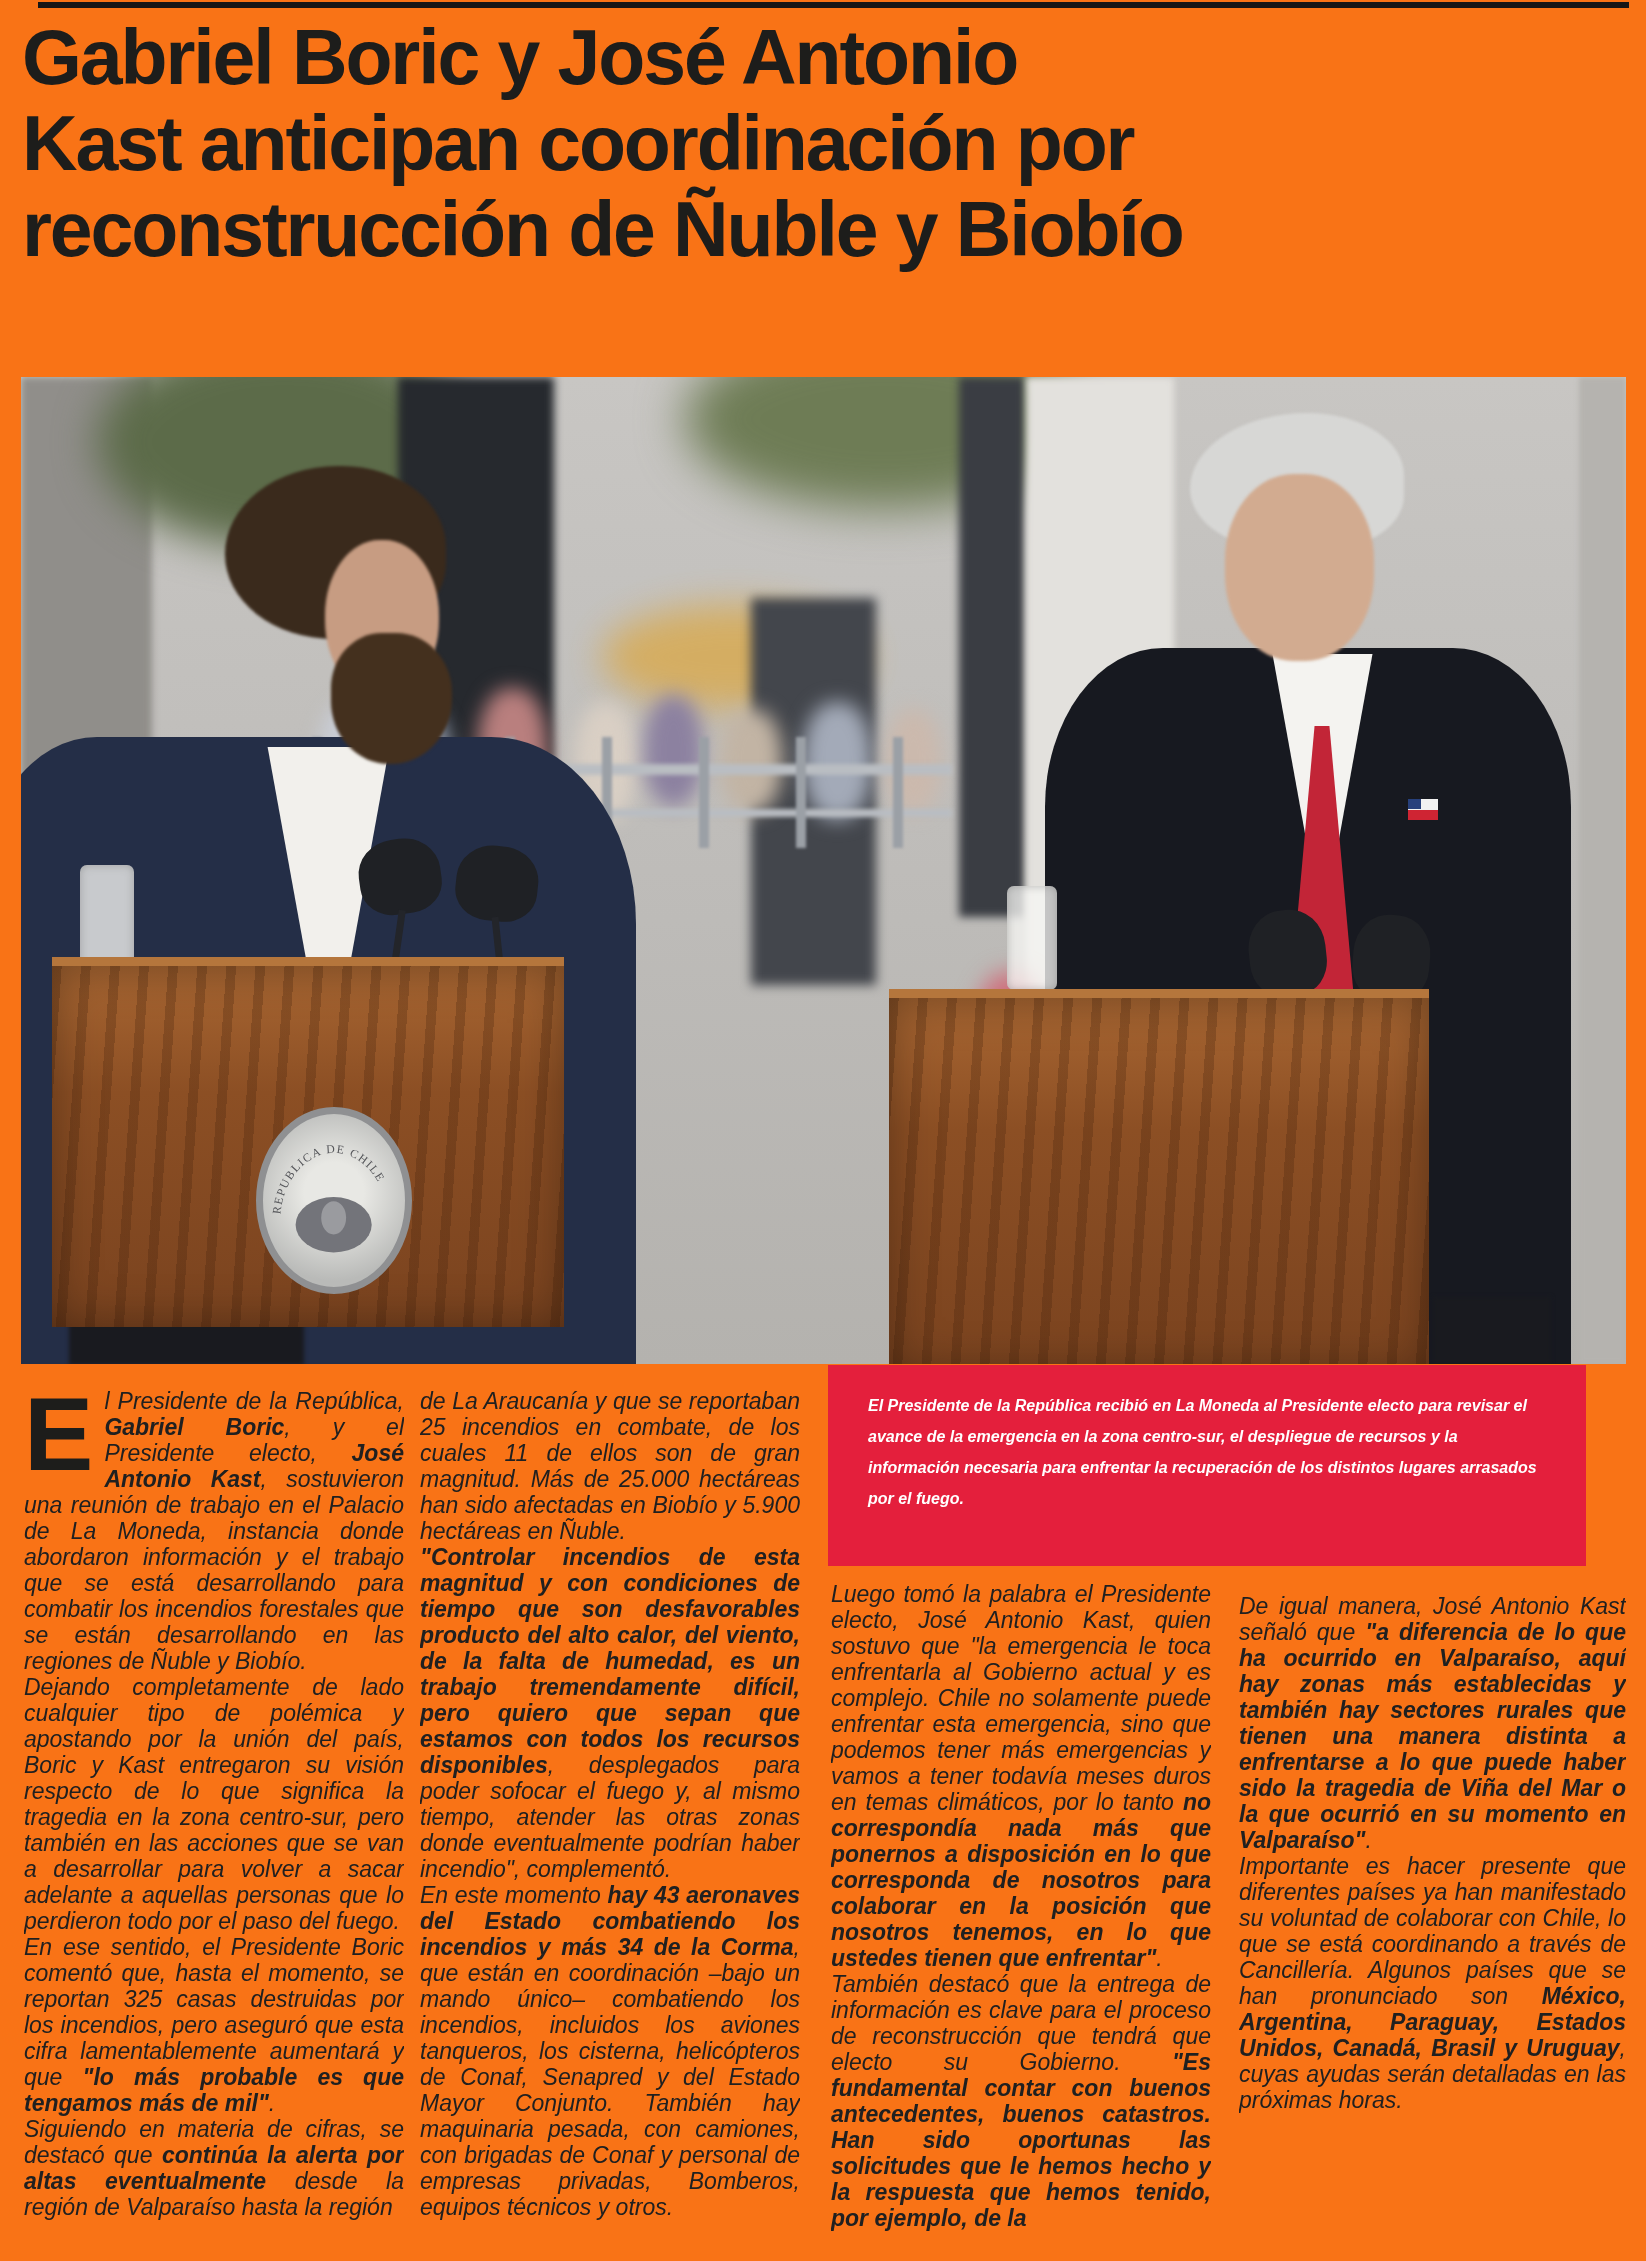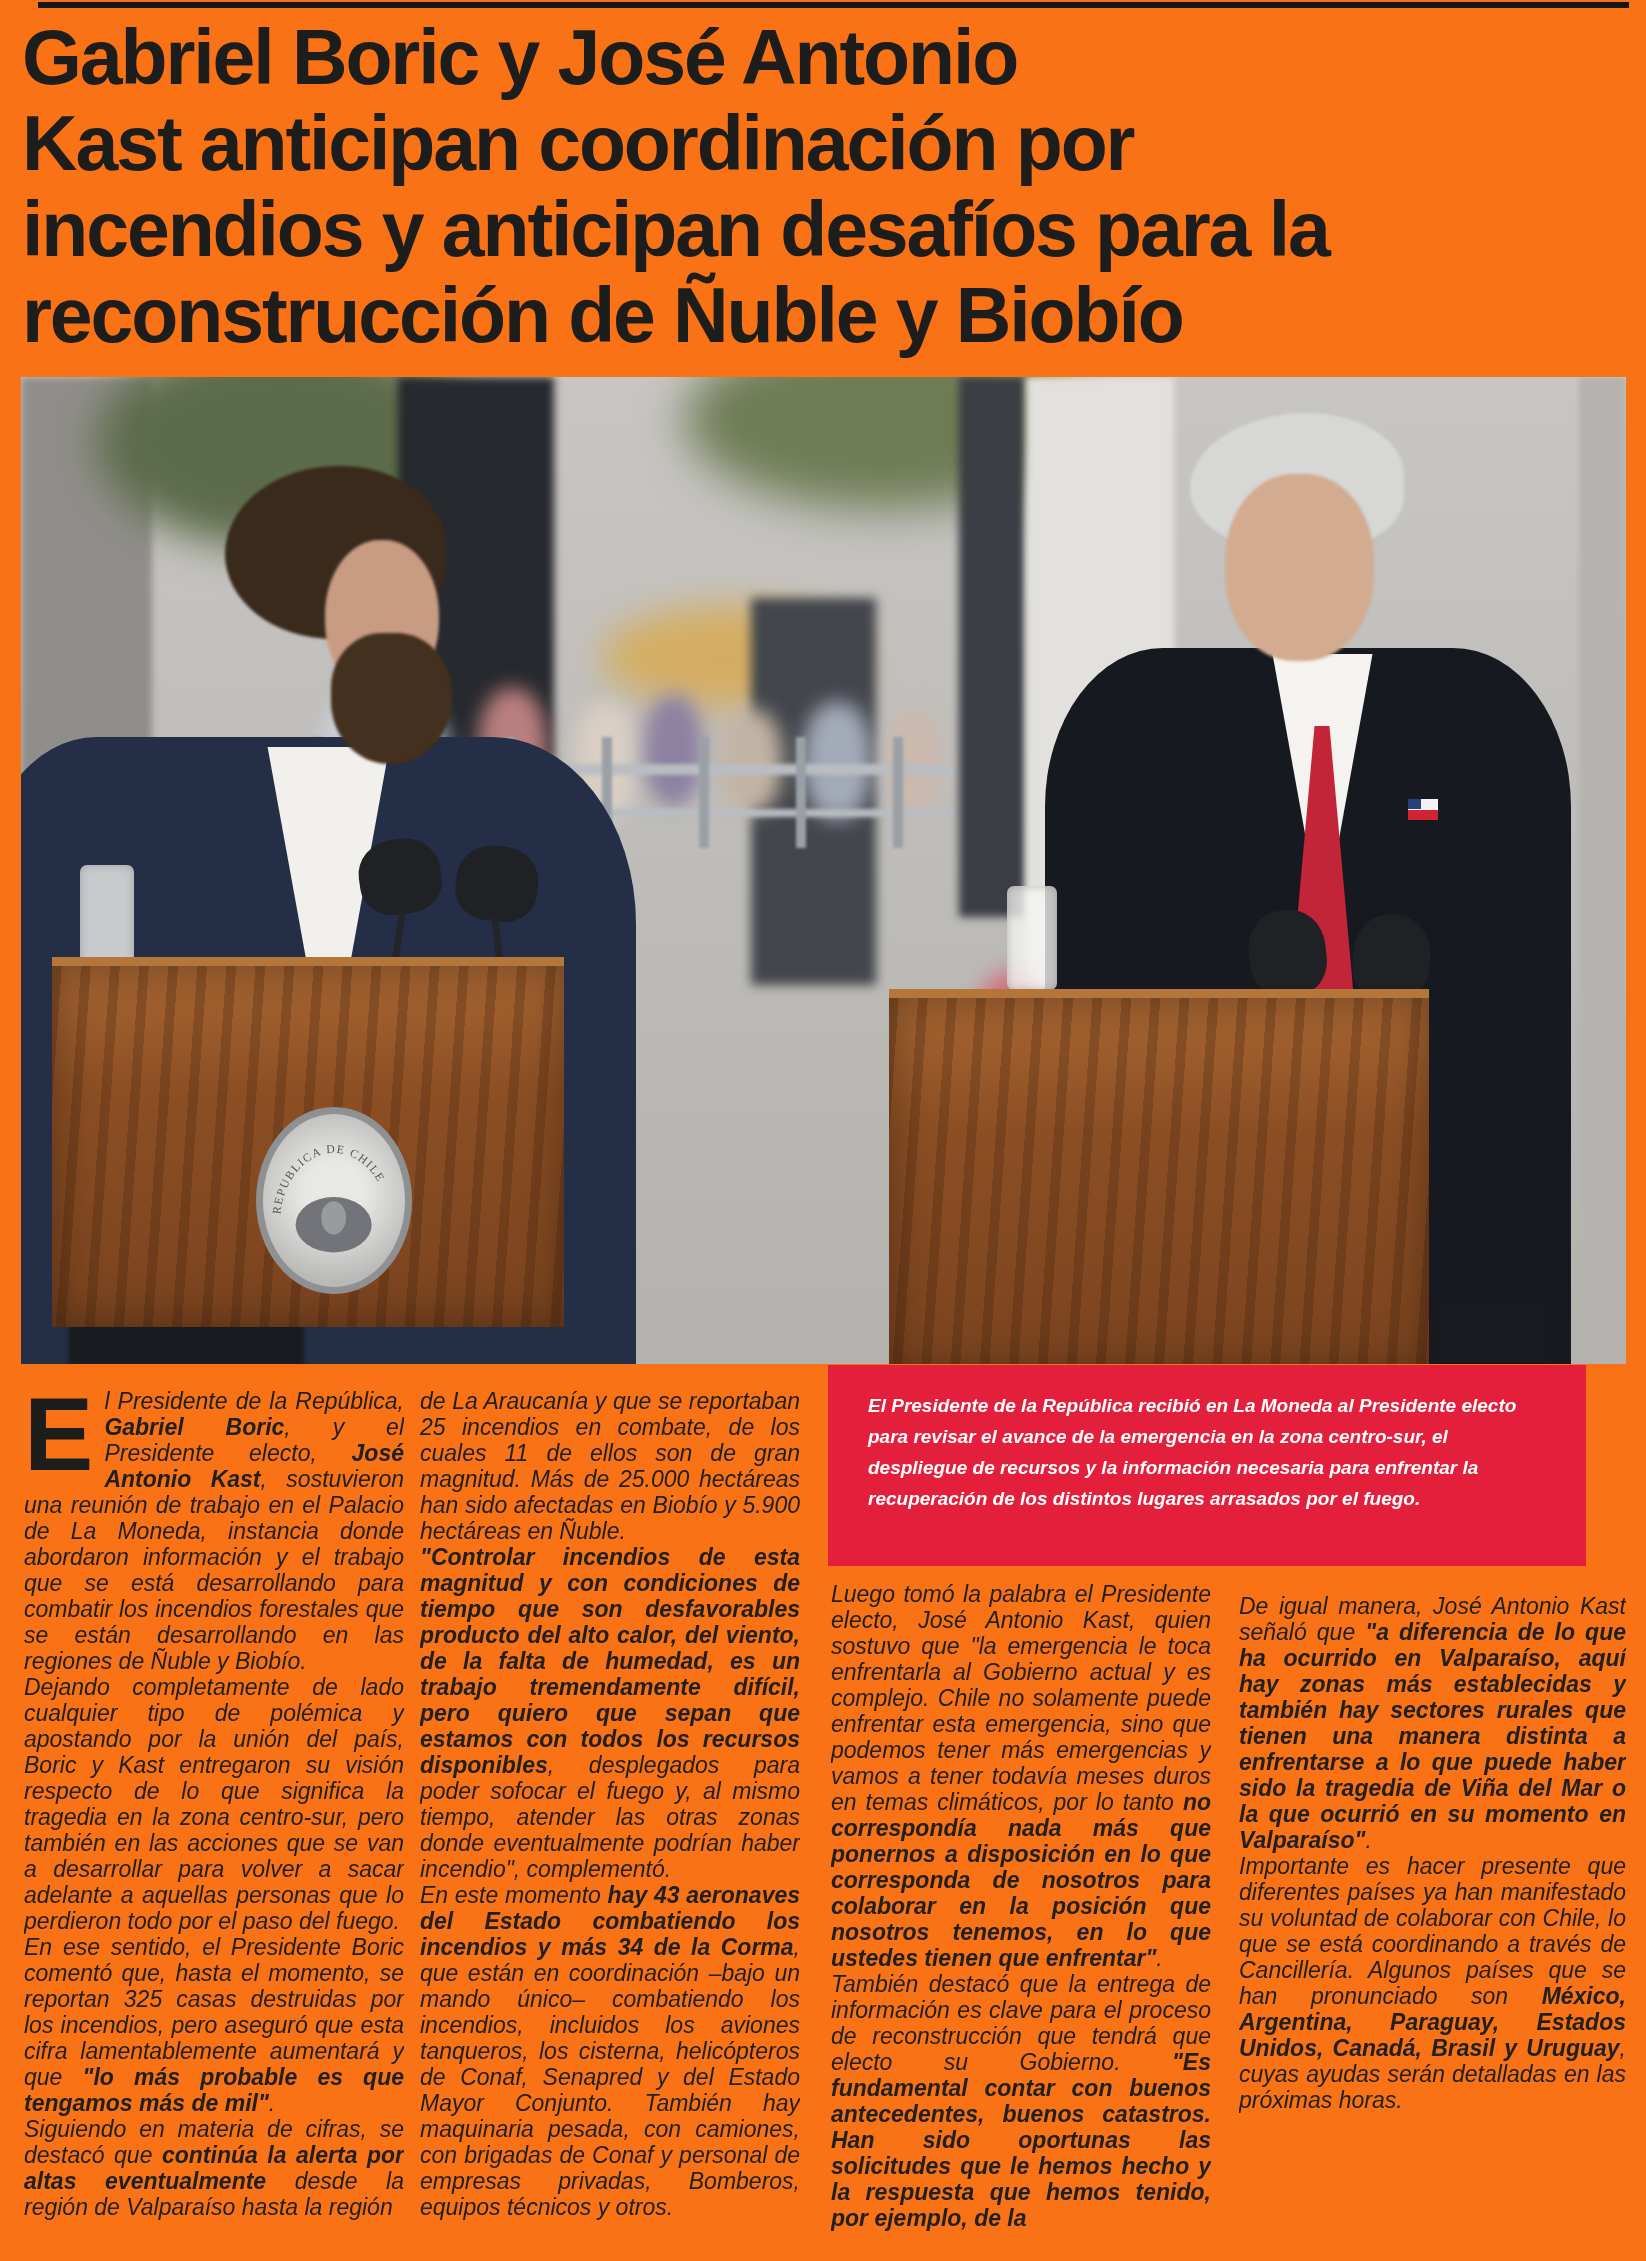--- a/index.html
+++ b/index.html
@@ -66,21 +66,21 @@
   .podium-right{left:868px;top:612px;width:540px;height:376px;}
   .seal{left:235px;top:730px;width:156px;height:187px;border-radius:50%;
     background:radial-gradient(circle at 50% 45%,#e8e8e4 25%,#b9bab8 75%);
     border:7px solid #8f9092;box-sizing:border-box;}
   .trousers{background:#191a1f;filter:blur(2.1px);}
   .mic{background:#1f2125;border-radius:45% 45% 40% 40%;}
   .mic-neck{width:7px;background:#23252a;}
   .glass{background:rgba(246,246,244,.78);border-radius:7px;box-shadow:inset 0 0 8.3px rgba(120,120,120,.5);}
   
   .caption{left:828px;top:1365px;width:758px;height:201px;background:#e41f3c;
-    color:#ffffff;font-style:italic;font-weight:bold;font-size:19px;line-height:31px;
+    color:#ffffff;font-style:italic;font-weight:bold;font-size:16px;line-height:31px;
     padding:25px 36px 0 40px;box-sizing:border-box;overflow:hidden;}
   
   .article{left:24px;top:1388px;width:1605px;height:873px;color:#202020;}
   .col{position:absolute;top:0;width:380px;font-style:italic;font-size:23px;
     line-height:26px;text-align:justify;overflow:hidden;height:873px;}
   .col-1{left:0;}
   .col-2{left:396px;}
   .col-3{left:807px;top:193px;height:668px;}
   .col-4{left:1215px;top:205px;width:387px;height:668px;}
   .para{margin:0;padding:0;}
@@ -91,21 +91,20 @@
 </head>
 <body>
 
 <div id="page">
 
   <div class="abs toprule"></div>
 
   <div class="abs headline">
     <div>Gabriel Boric y José Antonio</div>
     <div>Kast anticipan coordinación por</div>
-    <div>incendios y anticipan desafíos para la</div>
     <div>reconstrucción de Ñuble y Biobío</div>
   </div>
 
   <div class="abs photo">
     <div class="abs ph-left-pillar"></div>
     <div class="abs ph-tree-1"></div>
     <div class="abs ph-tree-2"></div>
     <div class="abs ph-doorway"></div>
     <div class="abs ph-yellow"></div>
     <div class="abs ph-speaker"></div>

